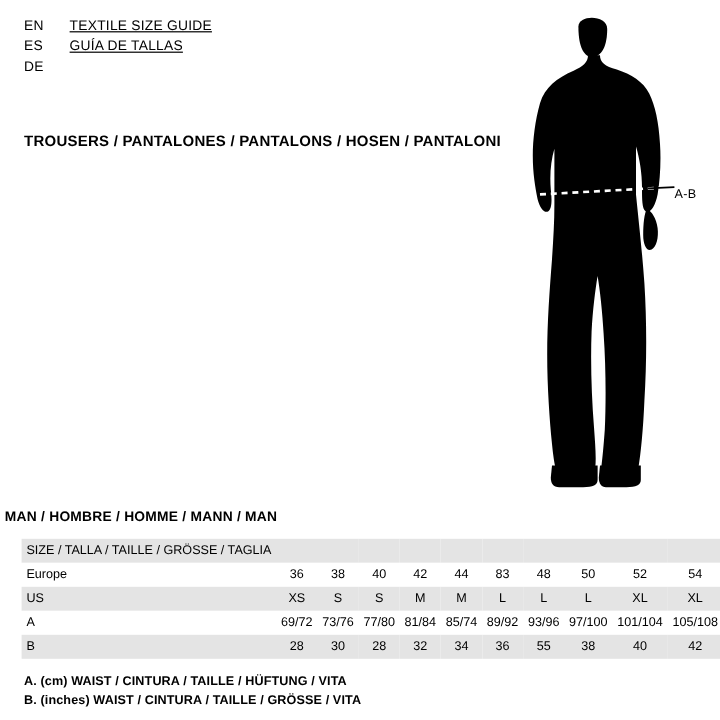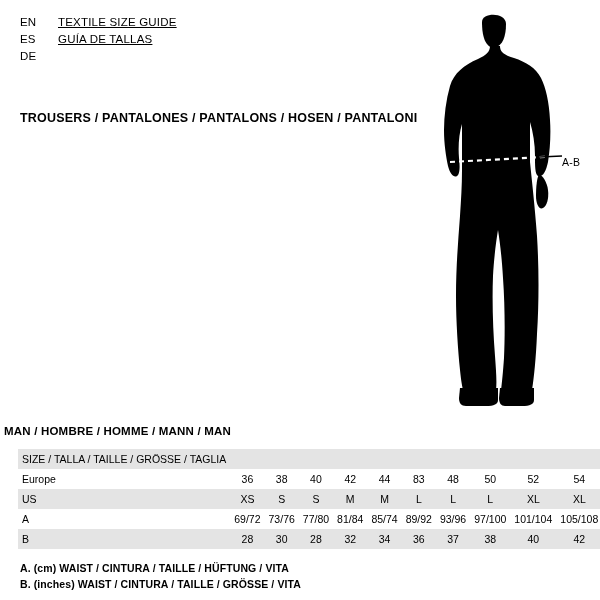--- a/index.html
+++ b/index.html
@@ -261,21 +261,21 @@
 
       </tr>
       <tr class="shade">
         <td class="label-col">B</td>
         <td class="val">28</td>
         <td class="val">30</td>
         <td class="val">28</td>
         <td class="val">32</td>
         <td class="val">34</td>
         <td class="val">36</td>
-        <td class="val">37</td>
+        <td class="val">55</td>
         <td class="val">38</td>
         <td class="val">40</td>
         <td class="val">42</td>
 
       </tr>
     </tbody>
   </table>
 
   <div class="footnotes">
     <div class="footnote">A. (cm) WAIST / CINTURA / TAILLE / HÜFTUNG / VITA</div>

